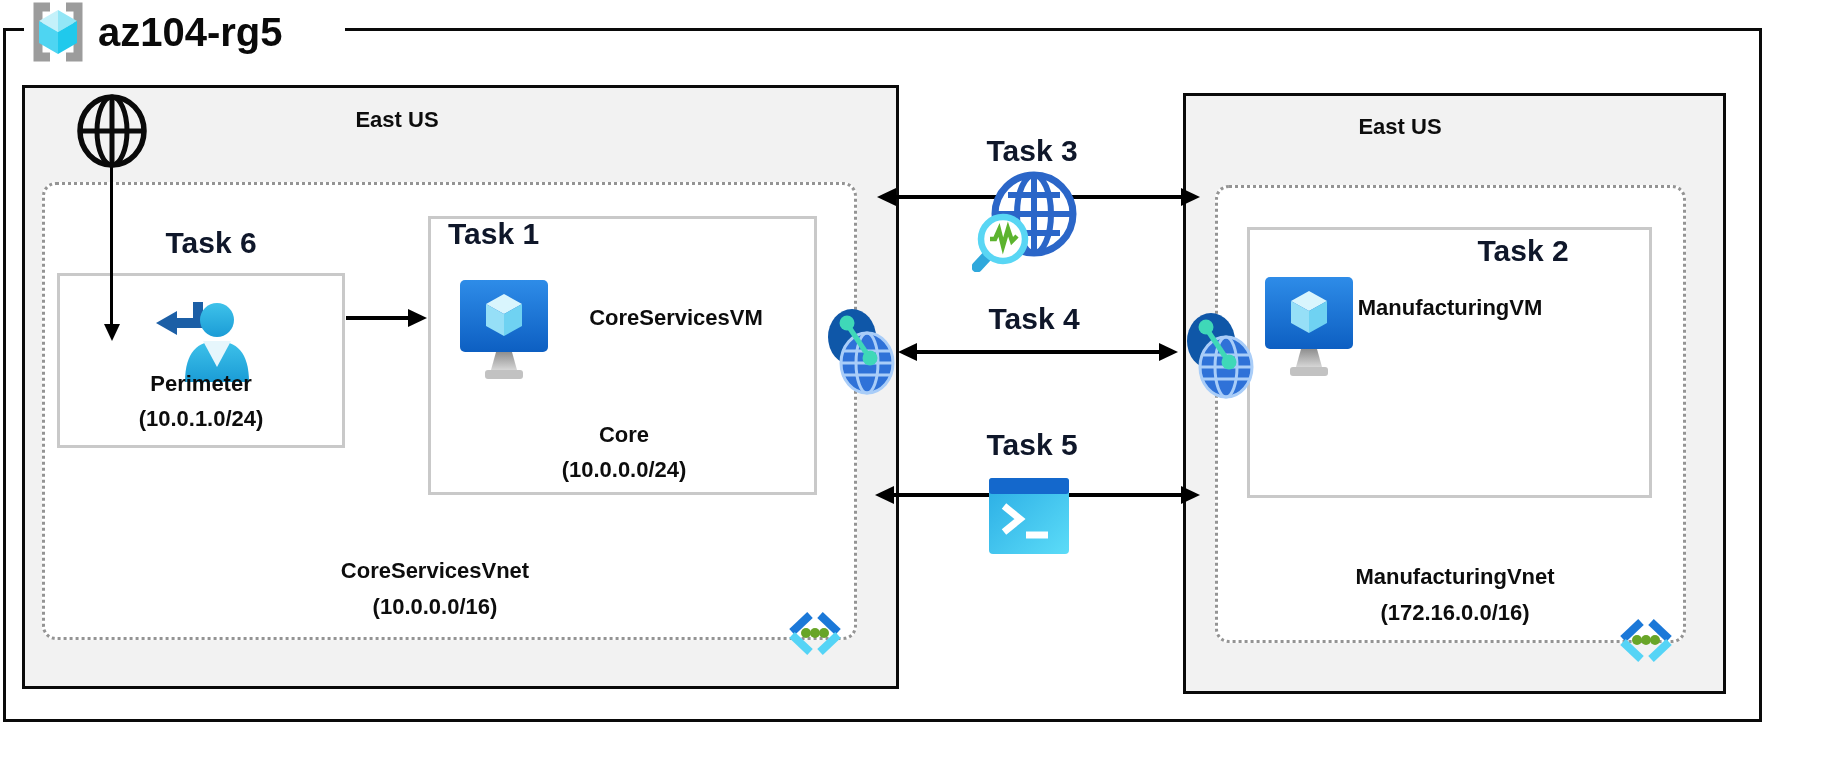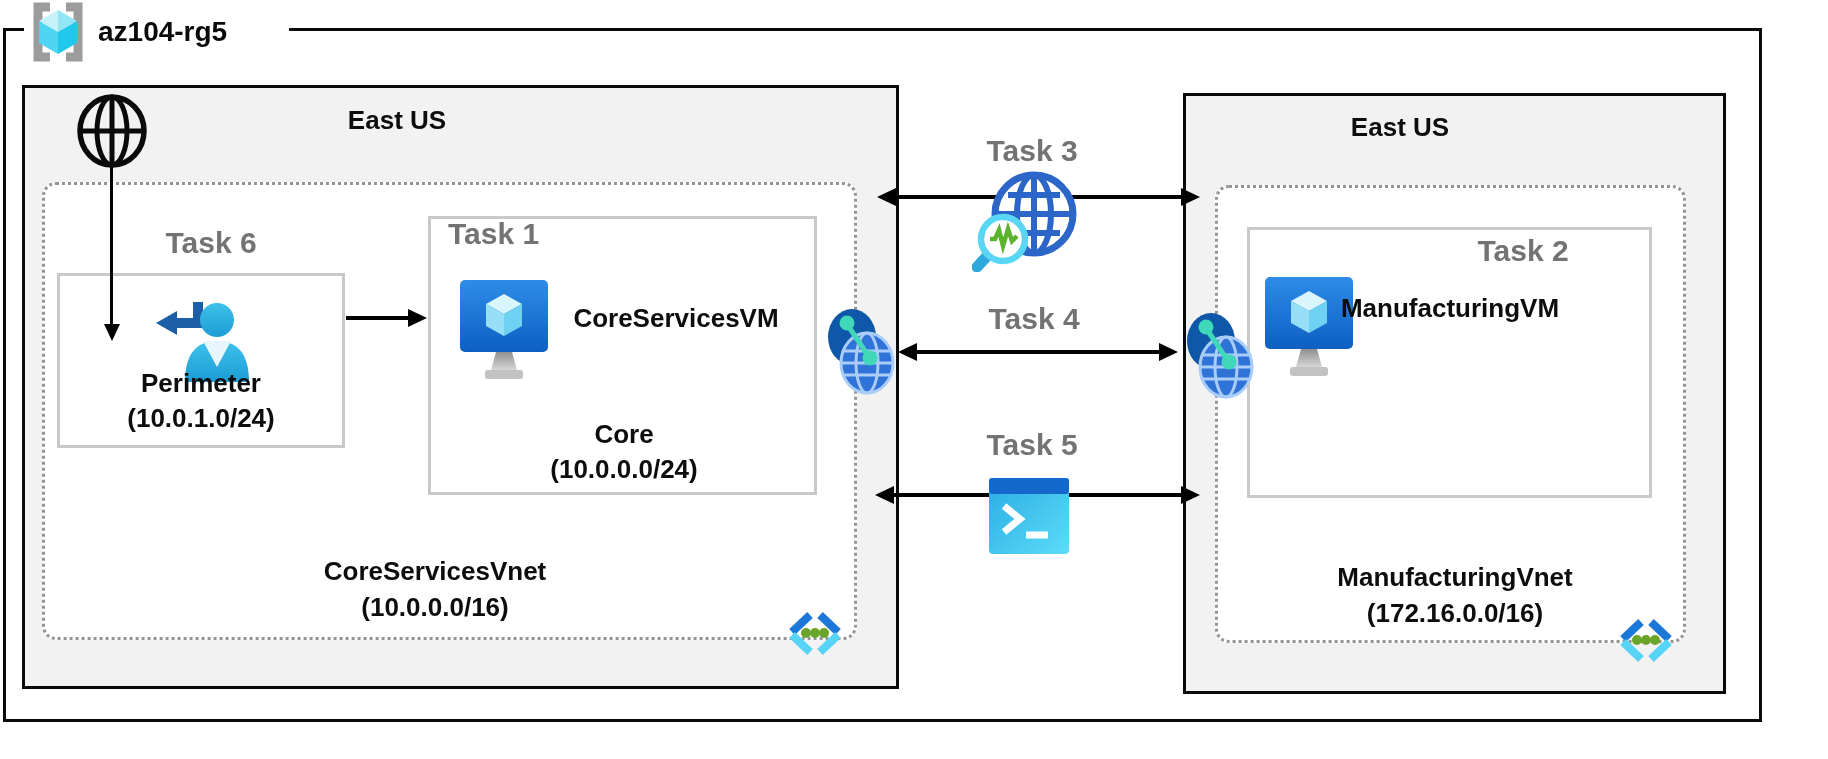--- a/index.html
+++ b/index.html
@@ -1,42 +1,42 @@
 <!DOCTYPE html>
 <html><head>
 <meta charset="utf-8">
 <style>
   html,body{margin:0;padding:0;background:#fff;}
   #canvas{position:relative;width:1828px;height:759px;background:#fff;
           font-family:"Liberation Sans",sans-serif;font-weight:bold;overflow:hidden;}
   .abs{position:absolute;}
   .lbl{position:absolute;color:#0d0d0d;white-space:nowrap;font-weight:bold;}
-  .navy{color:#737373;}
+  .navy{color:#0f172a;}
   .ctr{transform:translate(-50%,-50%);}
   .ctrx{transform:translateX(-50%);text-align:center;}
-  .fs29{font-size:26px;}
+  .fs29{font-size:22px;}
   .fs30{font-size:30px;}
   .lh35{line-height:35px;}
   .lh36{line-height:36px;}
   .line{display:block;}
   .region{position:absolute;background:#f2f2f2;border:3px solid #0a0a0a;box-sizing:border-box;}
   .dotted{position:absolute;background:#ffffff;border:3px dotted #949494;border-radius:14px;box-sizing:border-box;z-index:1;}
   .taskbox{position:absolute;background:#ffffff;border:3px solid #c9c9c9;box-sizing:border-box;z-index:2;}
   .hline{position:absolute;height:4px;background:#000;z-index:3;}
   .vline{position:absolute;width:3px;background:#000;z-index:3;}
   .ah{position:absolute;width:0;height:0;z-index:3;}
   .ah-left{border-top:9px solid transparent;border-bottom:9px solid transparent;border-right:19px solid #000;}
   .ah-right{border-top:9px solid transparent;border-bottom:9px solid transparent;border-left:19px solid #000;}
   .ah-down{border-left:8px solid transparent;border-right:8px solid transparent;border-top:17px solid #000;}
   .icon{position:absolute;z-index:4;}
   .icon5{position:absolute;z-index:5;}
   .txt4{z-index:4;}
   #rg-badge{position:absolute;left:24px;top:0;height:64px;display:flex;align-items:center;
             background:#fff;z-index:6;padding:0 62px 0 4px;gap:10px;}
-  #rg-badge .t{font-size:28px;color:#0a0a0a;}
+  #rg-badge .t{font-size:40px;color:#0a0a0a;}
 </style>
 </head>
 <body>
 
 <div id="canvas">
 
   <div class="abs" id="outer-frame" style="left:3px;top:28px;width:1759px;height:694px;border:3px solid #0a0a0a;box-sizing:border-box;"></div>
 
   <div id="rg-badge">
     <svg width="60" height="62" viewBox="0 0 60 62">

